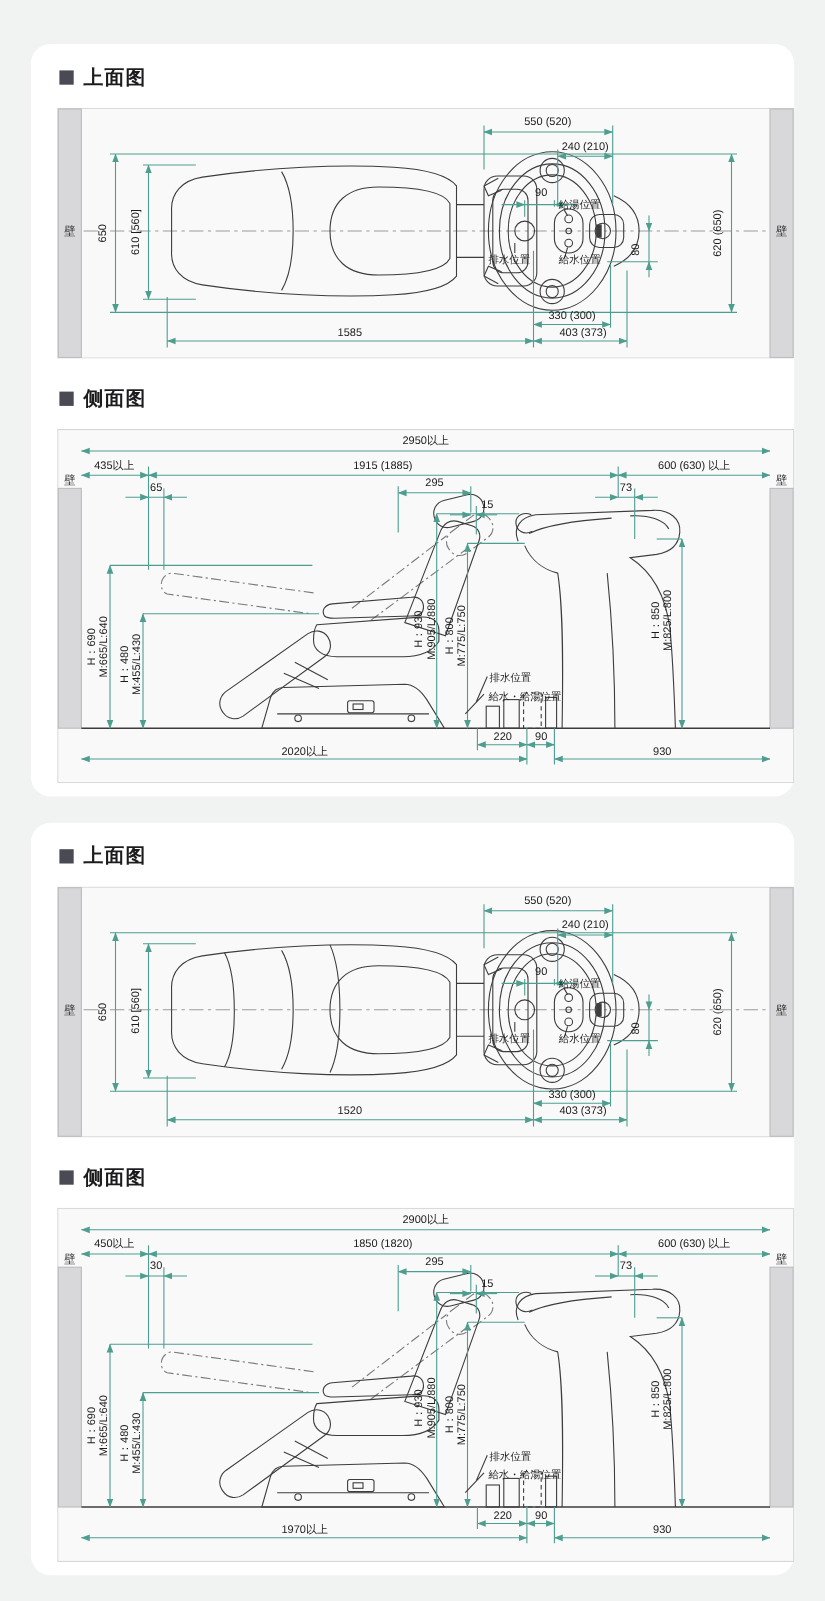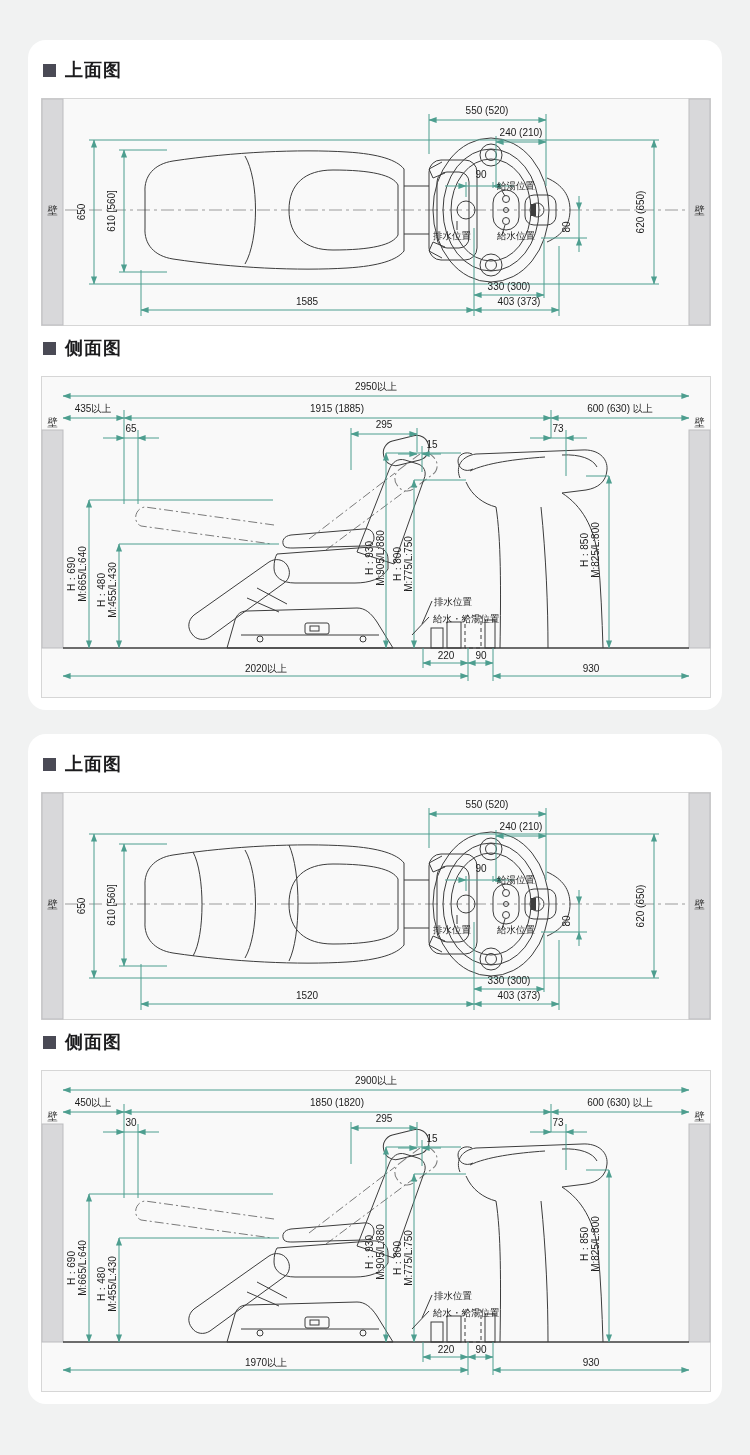--- a/index.html
+++ b/index.html
@@ -8,29 +8,29 @@
     background:#f1f2f2;
     font-family:"Liberation Sans",sans-serif;
     overflow:hidden;
     box-sizing:border-box;
     padding-top:40px;
   }
   .card{
     background:#ffffff;
     border-radius:18px;
     margin:0 28px;
-    padding:12px 13px 12px;
+    padding:12px 24px 12px;
   }
   .card + .card{margin-top:24px;}
   .sec-title{
     display:flex;align-items:center;gap:9px;
     font-size:18px;font-weight:700;color:#1c1c1e;
     margin:6px 0 16px 2px;letter-spacing:1px;
   }
-  .sec-title.later{margin-top:10px;}
+  .sec-title.later{margin-top:24px;}
   .bullet{width:13px;height:13px;background:#4a4a55;display:inline-block;}
   svg.panel{display:block;}
   
   text{font-family:"Liberation Sans",sans-serif;fill:#1b1b1b;}
   .dt{font-size:10px;text-anchor:middle;}
   .lbl{font-size:9.5px;text-anchor:start;}
   .wl{font-size:10.5px;text-anchor:middle;fill:#2b2b2b;}
 </style>
 </head>
 <body>

